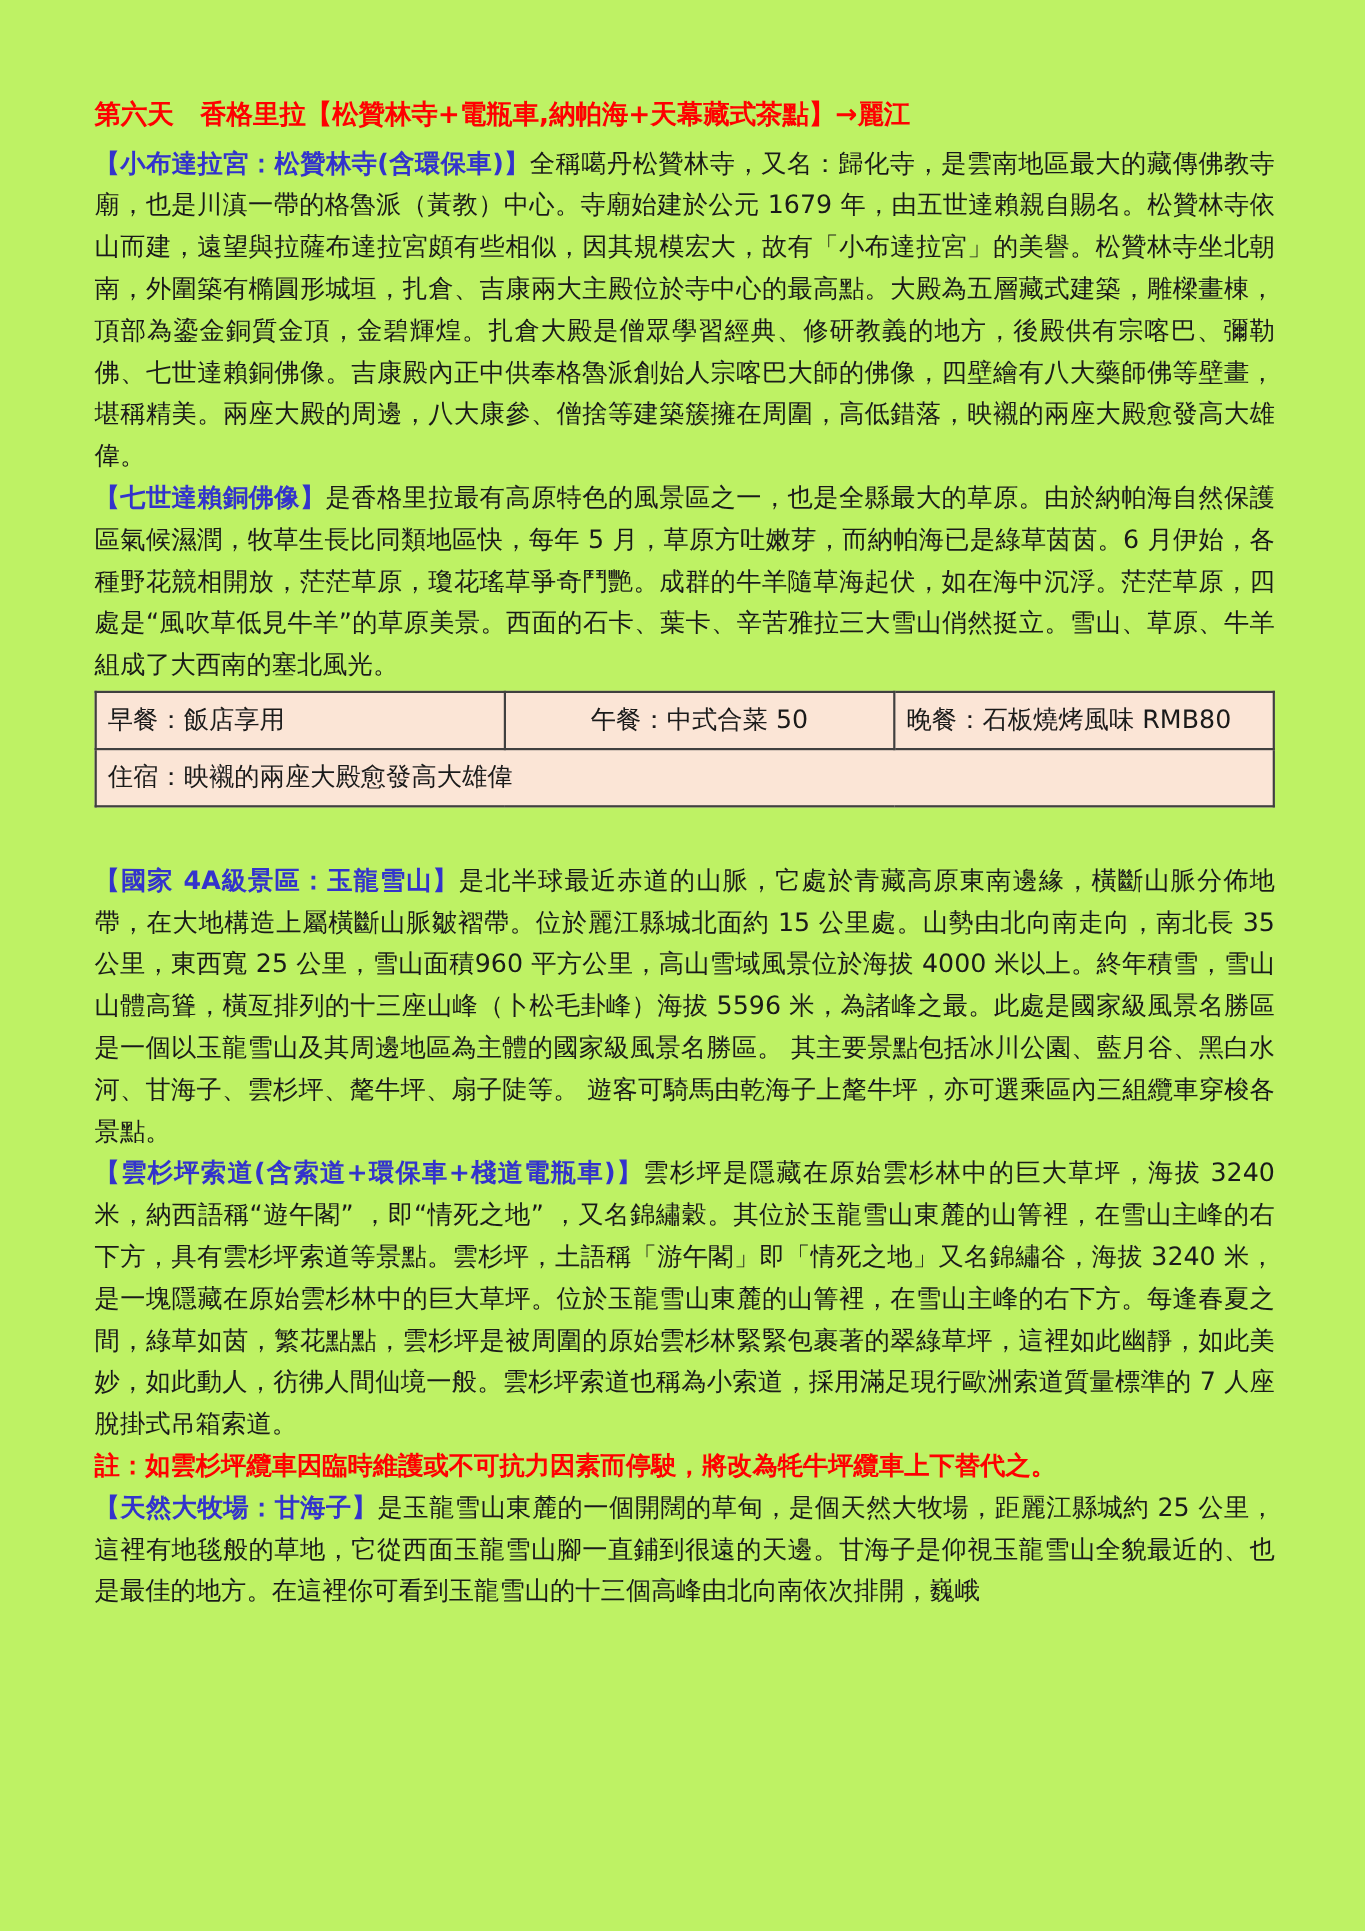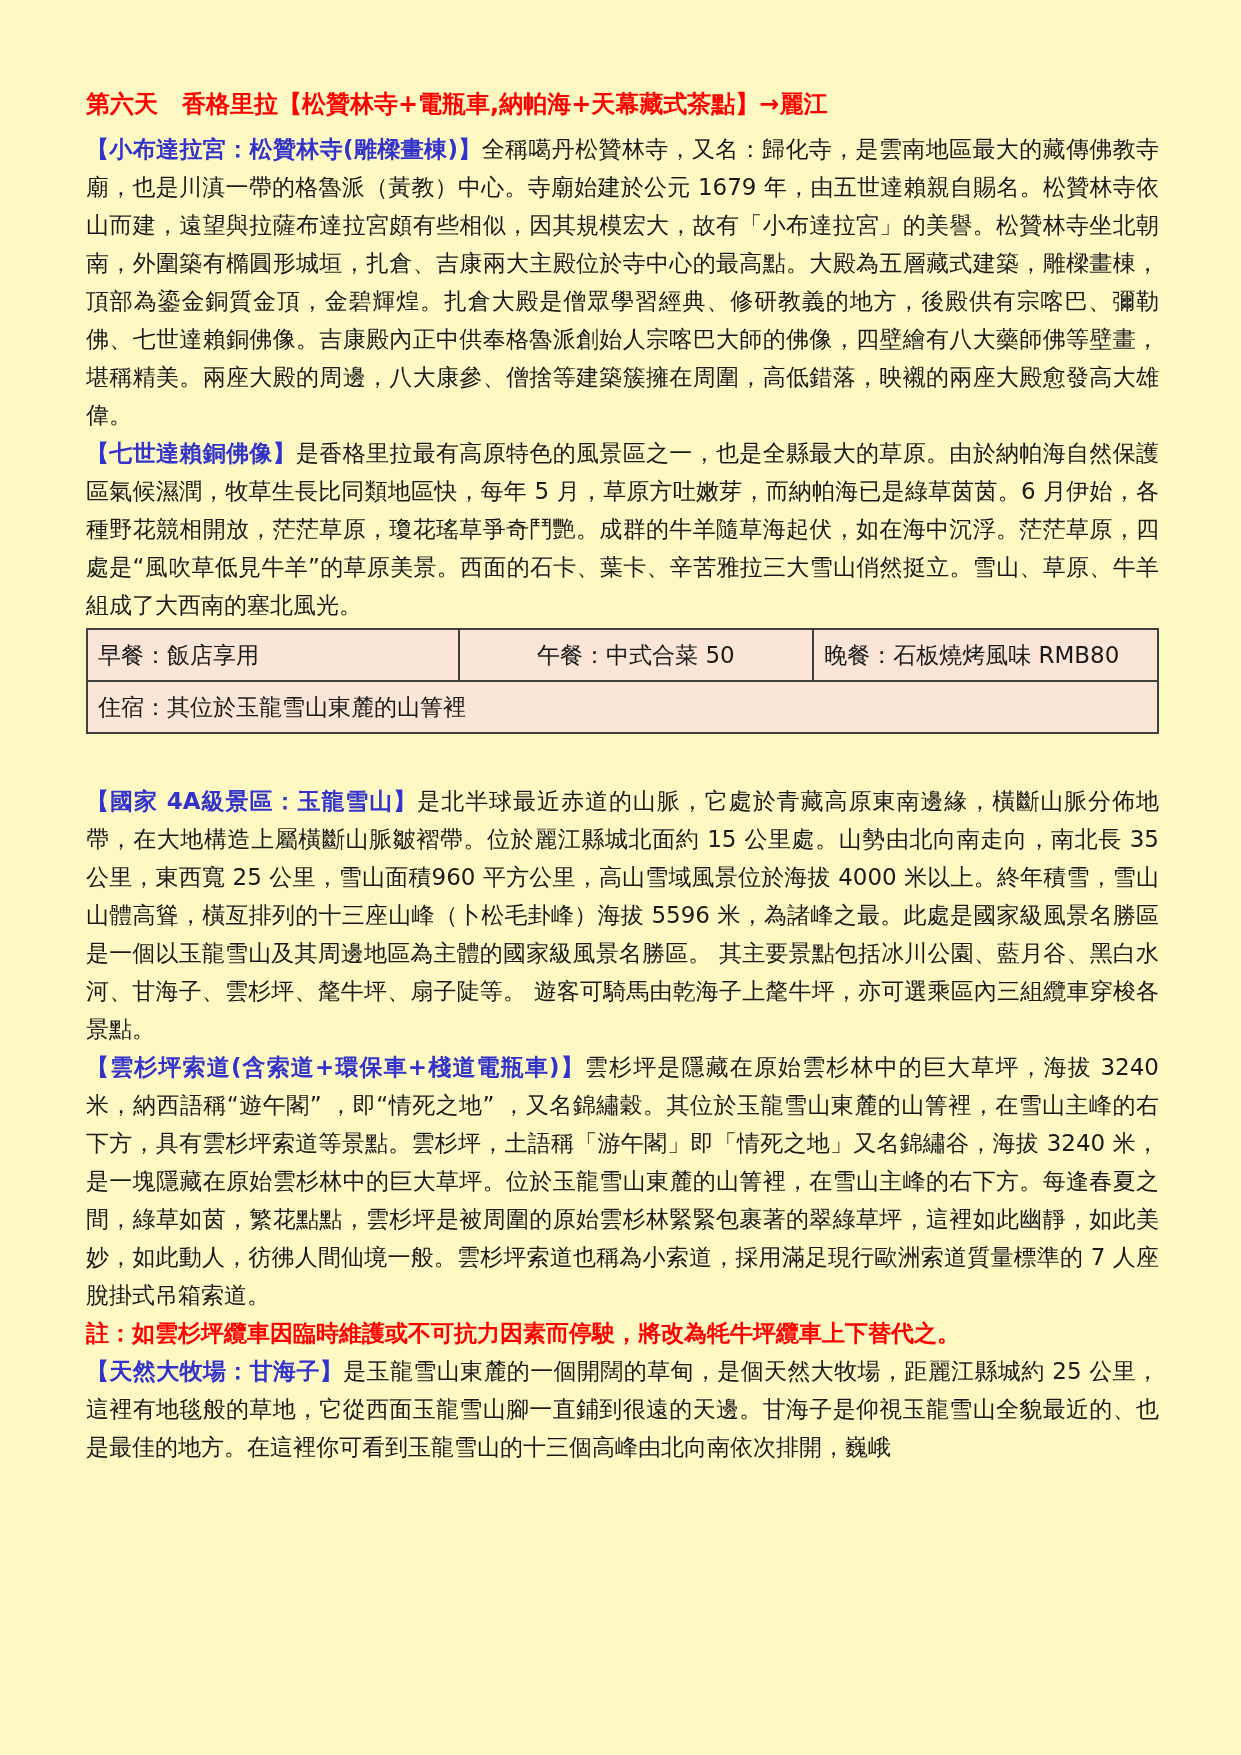--- a/index.html
+++ b/index.html
@@ -1,21 +1,21 @@
 <!DOCTYPE html>
 <html><head>
 <meta charset="utf-8">
 <style>
   * { margin: 0; padding: 0; box-sizing: border-box; }
   html, body { background: #ffffff; }
   .page {
     position: relative;
     width: 1241px;
     height: 1755px;
-    background: #fef9c3;
+    background: #bef264;
     overflow: hidden;
     padding: 84px 82px 0 86px;
     font-family: "DejaVu Sans", "Liberation Sans", sans-serif;
     color: #1a1a1a;
   }
   .day-title {
     color: #ff0000;
     font-weight: bold;
     font-size: 24px;
     line-height: 40px;
@@ -62,36 +62,36 @@
 </head>
 <body>
 
 <div class="page">
 
   <div class="day-title">
     <div>第六天　香格里拉【松贊林寺+電瓶車,納帕海+天幕藏式茶點】→麗江</div>
   </div>
 
   <p class="para">
-    <span class="lead">【小布達拉宮：松贊林寺(雕樑畫棟)】</span><span>全稱噶丹松贊林寺，又名：歸化寺，是雲南地區最大的藏傳佛教寺廟，也是川滇一帶的格魯派（黃教）中心。寺廟始建於公元 1679 年，由五世達賴親自賜名。松贊林寺依山而建，遠望與拉薩布達拉宮頗有些相似，因其規模宏大，故有「小布達拉宮」的美譽。松贊林寺坐北朝南，外圍築有橢圓形城垣，扎倉、吉康兩大主殿位於寺中心的最高點。大殿為五層藏式建築，雕樑畫棟，頂部為鎏金銅質金頂，金碧輝煌。扎倉大殿是僧眾學習經典、修研教義的地方，後殿供有宗喀巴、彌勒佛、七世達賴銅佛像。吉康殿內正中供奉格魯派創始人宗喀巴大師的佛像，四壁繪有八大藥師佛等壁畫，堪稱精美。兩座大殿的周邊，八大康參、僧捨等建築簇擁在周圍，高低錯落，映襯的兩座大殿愈發高大雄偉。</span>
+    <span class="lead">【小布達拉宮：松贊林寺(含環保車)】</span><span>全稱噶丹松贊林寺，又名：歸化寺，是雲南地區最大的藏傳佛教寺廟，也是川滇一帶的格魯派（黃教）中心。寺廟始建於公元 1679 年，由五世達賴親自賜名。松贊林寺依山而建，遠望與拉薩布達拉宮頗有些相似，因其規模宏大，故有「小布達拉宮」的美譽。松贊林寺坐北朝南，外圍築有橢圓形城垣，扎倉、吉康兩大主殿位於寺中心的最高點。大殿為五層藏式建築，雕樑畫棟，頂部為鎏金銅質金頂，金碧輝煌。扎倉大殿是僧眾學習經典、修研教義的地方，後殿供有宗喀巴、彌勒佛、七世達賴銅佛像。吉康殿內正中供奉格魯派創始人宗喀巴大師的佛像，四壁繪有八大藥師佛等壁畫，堪稱精美。兩座大殿的周邊，八大康參、僧捨等建築簇擁在周圍，高低錯落，映襯的兩座大殿愈發高大雄偉。</span>
   </p>
 
   <p class="para">
     <span class="lead">【七世達賴銅佛像】</span><span>是香格里拉最有高原特色的風景區之一，也是全縣最大的草原。由於納帕海自然保護區氣候濕潤，牧草生長比同類地區快，每年 5 月，草原方吐嫩芽，而納帕海已是綠草茵茵。6 月伊始，各種野花競相開放，茫茫草原，瓊花瑤草爭奇鬥艷。成群的牛羊隨草海起伏，如在海中沉浮。茫茫草原，四處是“風吹草低見牛羊”的草原美景。西面的石卡、葉卡、辛苦雅拉三大雪山俏然挺立。雪山、草原、牛羊組成了大西南的塞北風光。</span>
   </p>
 
   <table class="meals">
     <tbody>
       <tr>
         <td class="col-breakfast">早餐：飯店享用</td>
         <td class="col-lunch">午餐：中式合菜 50</td>
         <td class="col-dinner">晚餐：石板燒烤風味 RMB80</td>
       </tr>
       <tr>
-        <td colspan="3">住宿：其位於玉龍雪山東麓的山箐裡</td>
+        <td colspan="3">住宿：映襯的兩座大殿愈發高大雄偉</td>
       </tr>
     </tbody>
   </table>
 
   <div class="day7-block">
 
     <p class="para">
       <span class="lead">【國家 4A級景區：玉龍雪山】</span><span>是北半球最近赤道的山脈，它處於青藏高原東南邊緣，橫斷山脈分佈地帶，在大地構造上屬橫斷山脈皺褶帶。位於麗江縣城北面約 15 公里處。山勢由北向南走向，南北長 35 公里，東西寬 25 公里，雪山面積960 平方公里，高山雪域風景位於海拔 4000 米以上。終年積雪，雪山山體高聳，橫亙排列的十三座山峰（卜松毛卦峰）海拔 5596 米，為諸峰之最。此處是國家級風景名勝區是一個以玉龍雪山及其周邊地區為主體的國家級風景名勝區。 其主要景點包括冰川公園、藍月谷、黑白水 河、甘海子、雲杉坪、氂牛坪、扇子陡等。 遊客可騎馬由乾海子上氂牛坪，亦可選乘區內三組纜車穿梭各景點。</span>
     </p>
 

